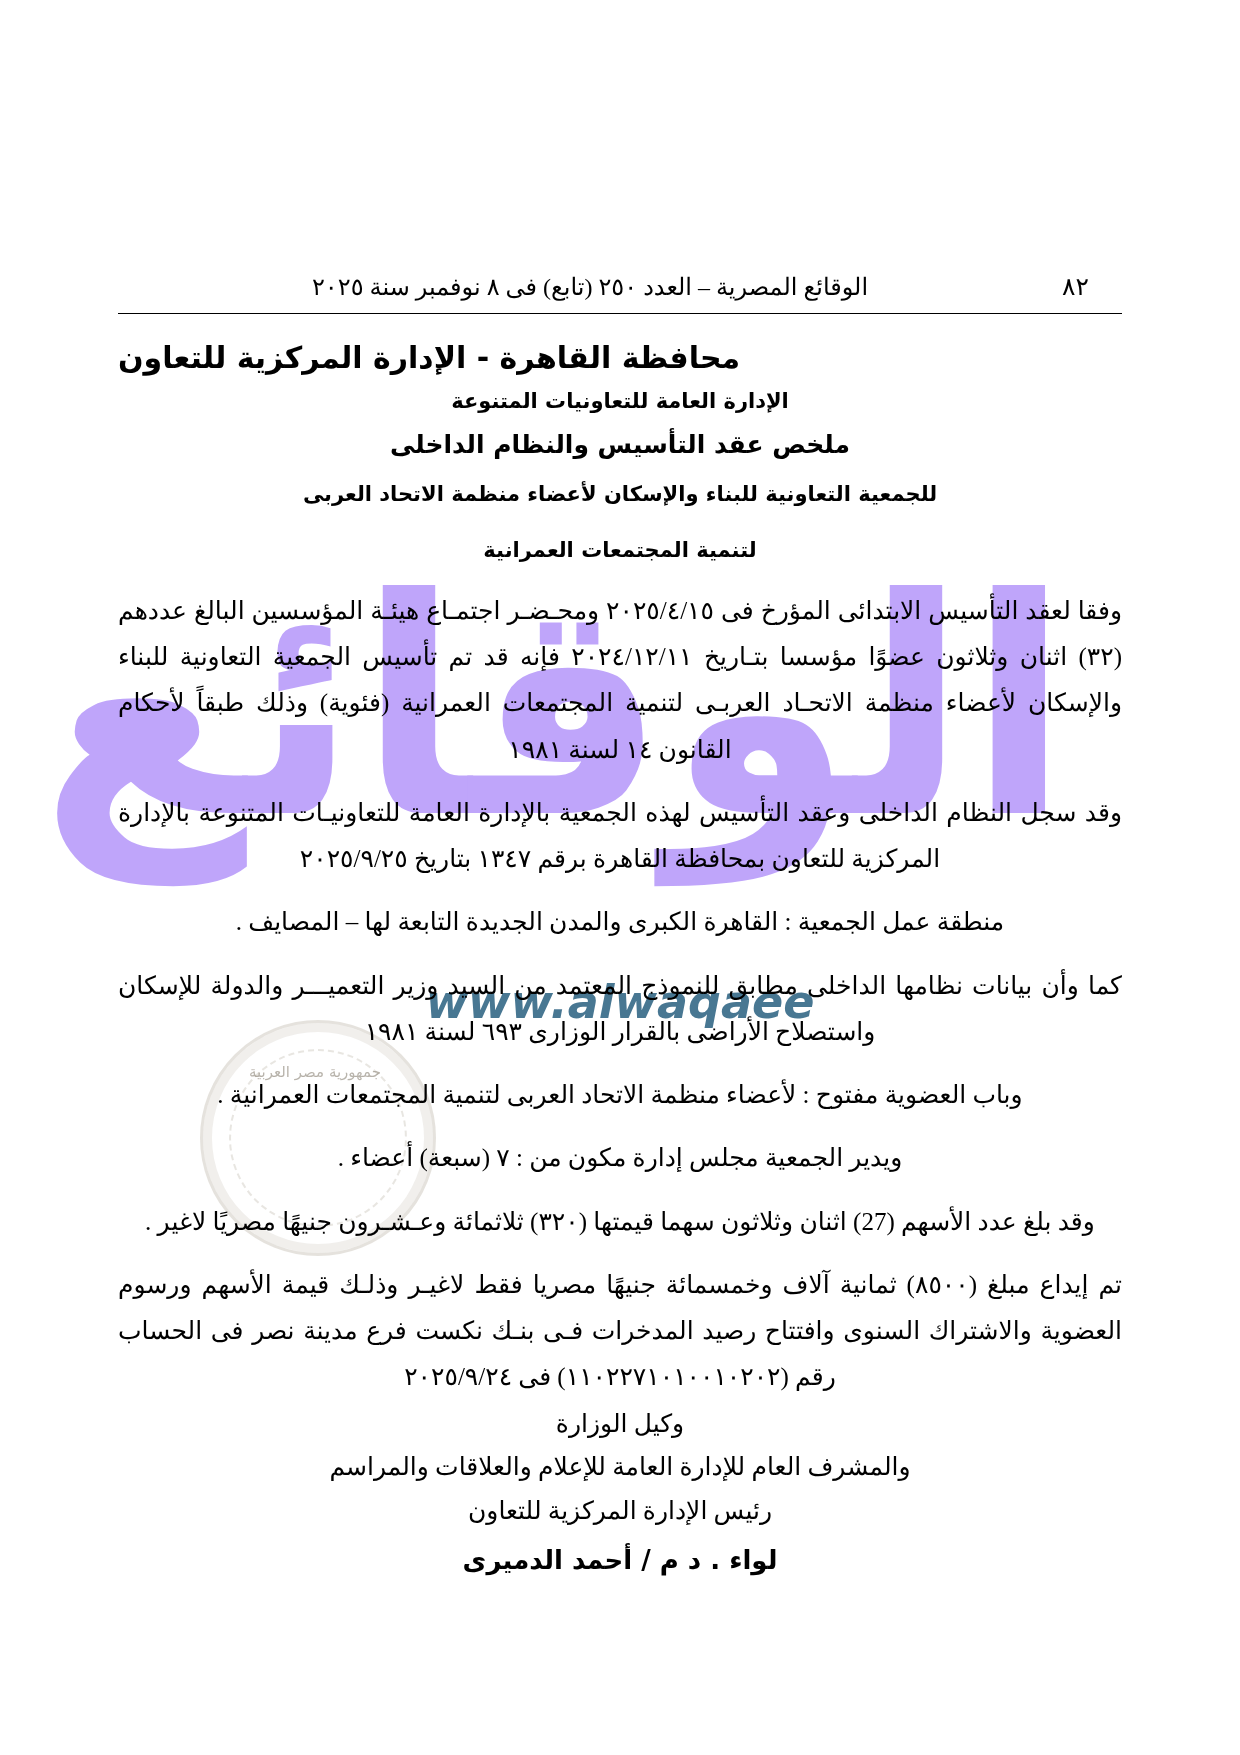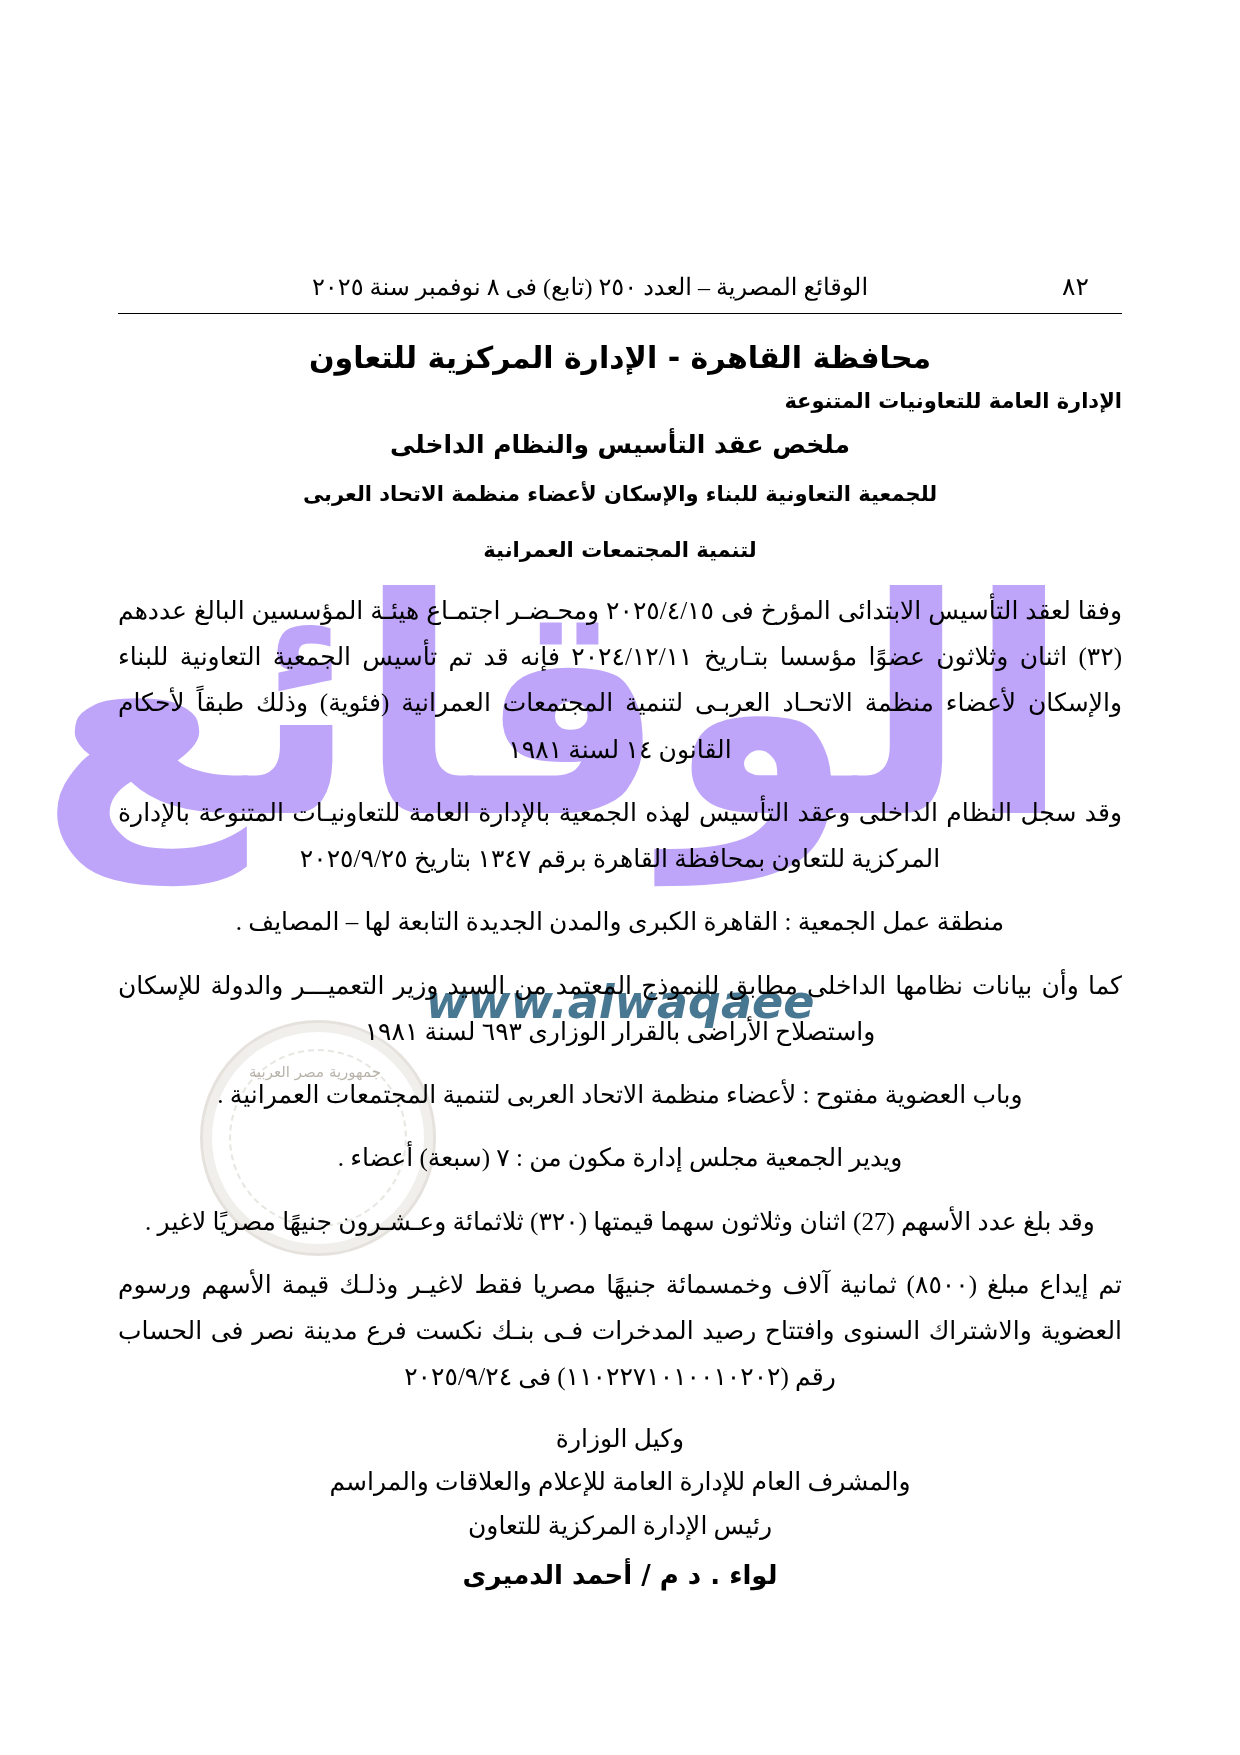--- a/index.html
+++ b/index.html
@@ -106,28 +106,29 @@
   .runhead .ttl { flex: 1; text-align: center; }
   .runhead .pg  { width: 60px; text-align: left; font-size: 25px; }
 
   .rule {
     margin: 12px 0 26px 0;
     border-bottom: 1.6px solid #000;
   }
 
   h1.doc-title {
     margin: 0;
-    text-align: center;
+    text-align: left;
     font-family: "DejaVu Sans", sans-serif;
     font-weight: bold;
     font-size: 30px;
     letter-spacing: 0;
   }
   .sub1 {
     margin-top: 14px;
+    text-align: center;
     font-family: "DejaVu Sans", sans-serif;
     font-weight: bold;
     font-size: 21px;
   }
   .sub2 {
     margin-top: 17px;
     text-align: center;
     font-family: "DejaVu Sans", sans-serif;
     font-weight: bold;
     font-size: 25px;
@@ -145,21 +146,21 @@
     margin: 17px 0 0 0;
     font-size: 25px;
     line-height: 1.85;
     text-align: justify;
     text-align-last: center;
     font-family: "Liberation Serif", serif;
   }
   p.body.center     { text-align: center; }
 
   .signature-block {
-    margin-top: 16px;
+    margin-top: 1px;
     text-align: center;
     font-size: 25px;
     line-height: 1.75;
     font-family: "Liberation Serif", serif;
   }
   .signer {
     margin-top: 12px;
     text-align: center;
     font-family: "DejaVu Sans", sans-serif;
     font-weight: bold;

